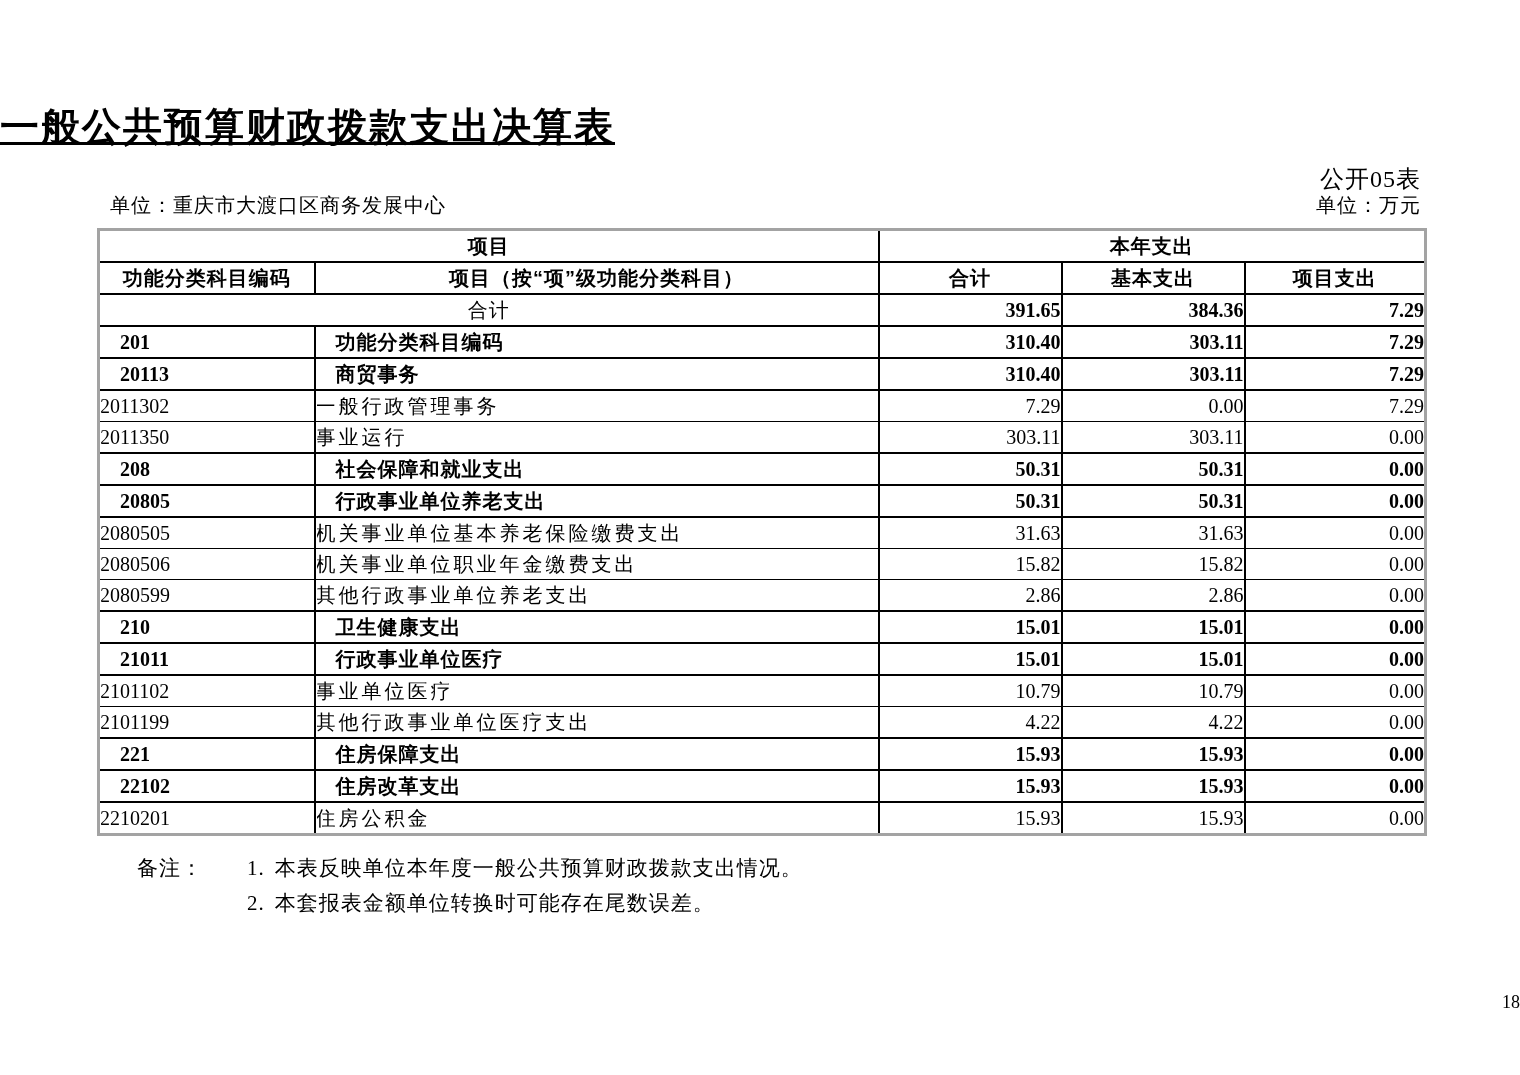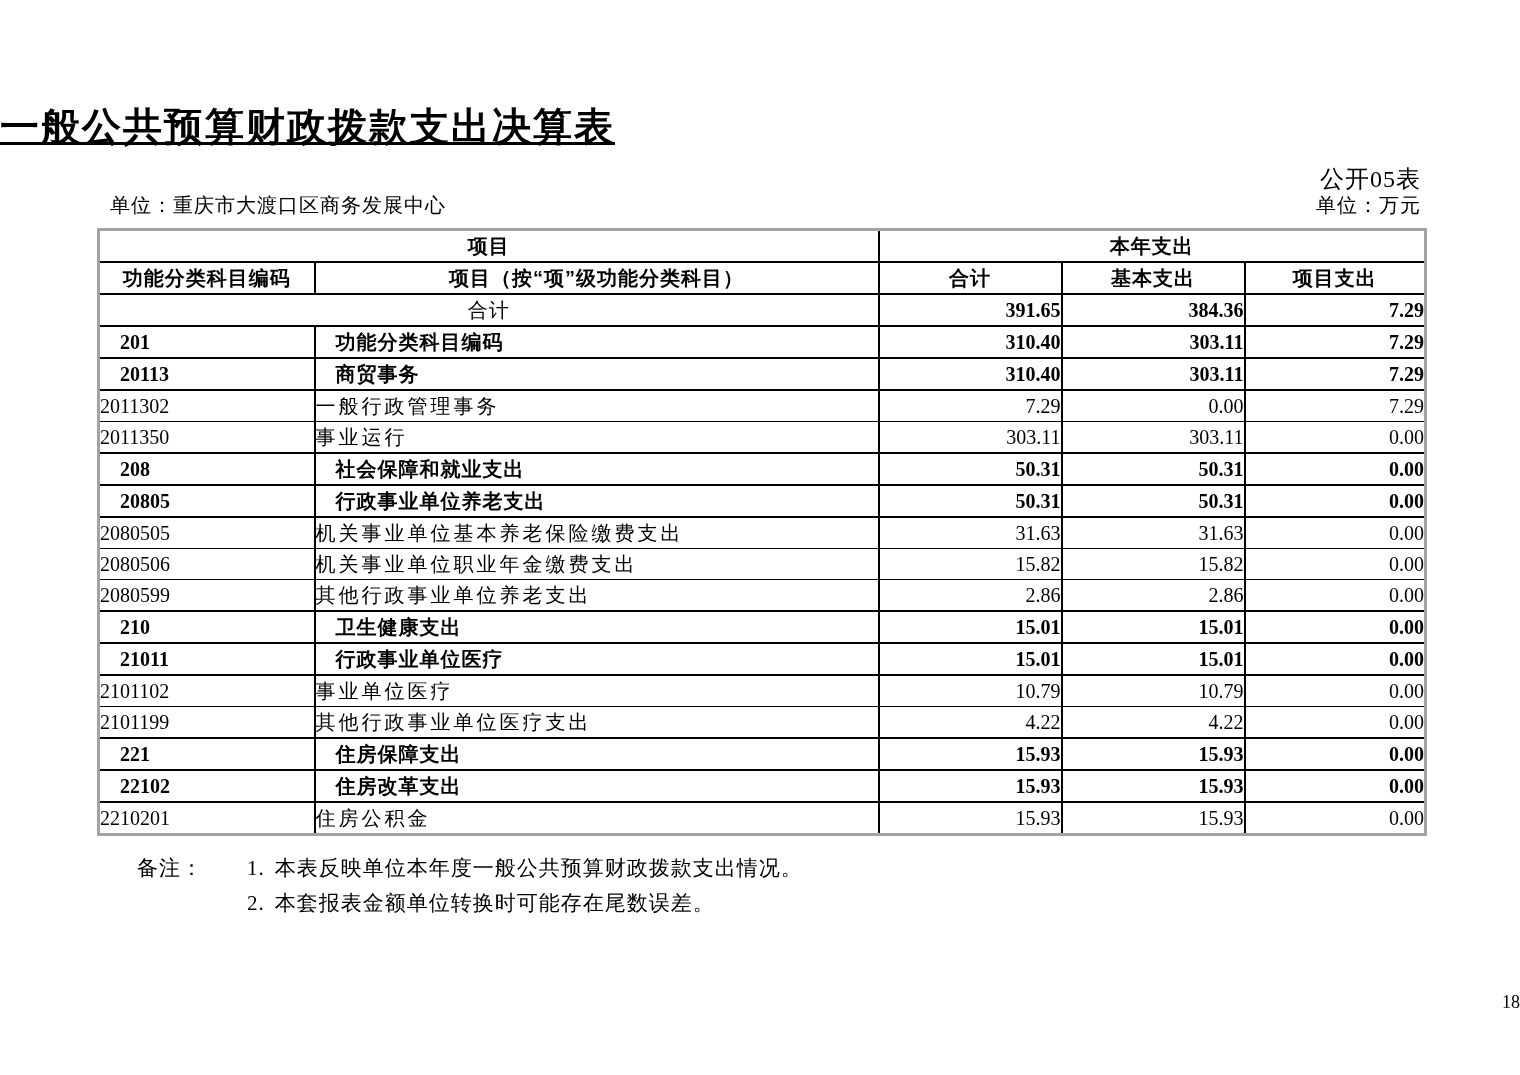--- a/index.html
+++ b/index.html
@@ -61,20 +61,21 @@
     text-align:center;
     font-family:"Liberation Sans", sans-serif;
     letter-spacing:1px;
   }
   tr.total-row td.col-num { font-weight:bold; }
   tr.bold-row td { font-weight:bold;padding-left:20px; }
   tr.bold-row td.col-name { letter-spacing:1px; }
   tr.normal-row td {
     border-top-width:1px;
     border-bottom-width:1px;
+    border-radius:11px;
   }
   tr.normal-row td.col-name { letter-spacing:3px; }
   .notes {
     position:absolute; left:137px; top:851px;
     font-size:21px;
     display:flex;
     letter-spacing:1px;
   }
   .notes .notes-label { line-height:35px; }
   .note-line { line-height:35px;margin-left:44px; }

